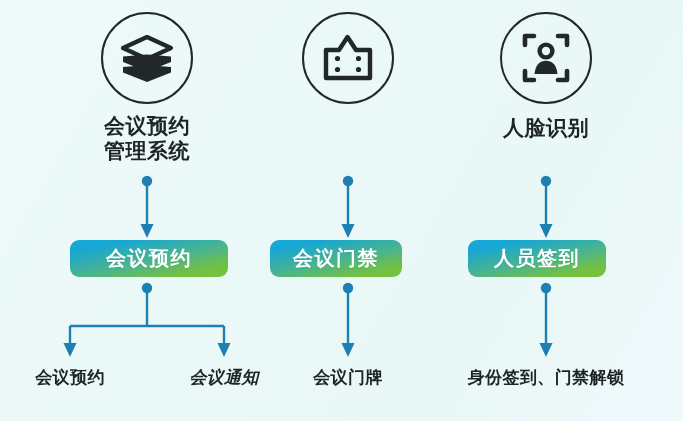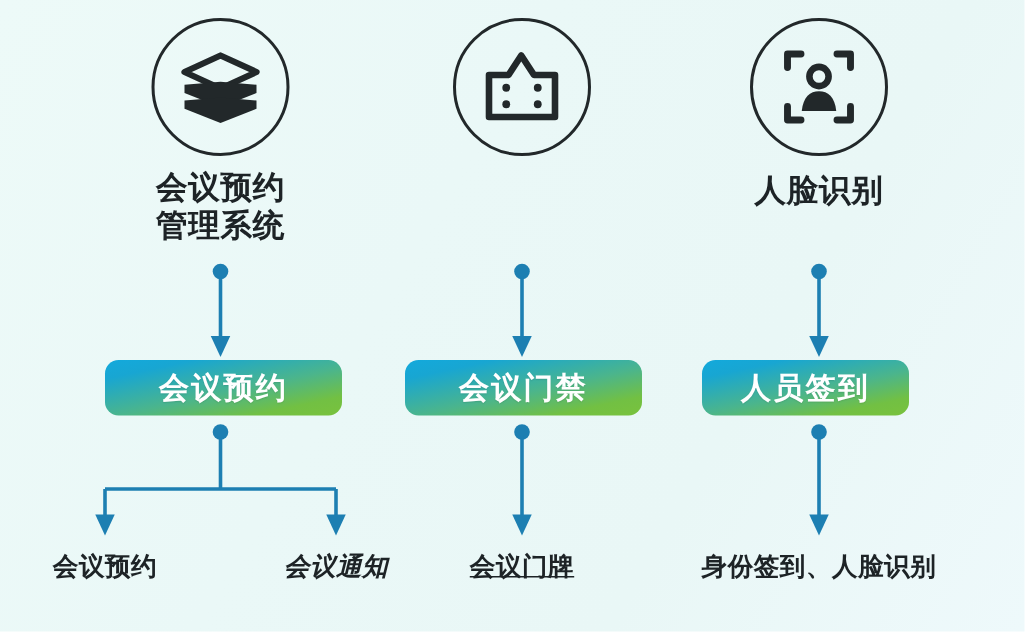--- a/index.html
+++ b/index.html
@@ -121,34 +121,34 @@
     <span>
       <svg width="54" height="50" viewBox="0 0 54 50" aria-hidden="true">
         <path d="M5 17 H18 L26.5 4 L35 17 H49 V45 H5 Z" fill="none" stroke="#22282a" stroke-width="4.4" stroke-linejoin="round" stroke-linecap="round"></path>
         <circle cx="16.5" cy="25.5" r="2.6" fill="#22282a"></circle>
         <circle cx="37.5" cy="25.5" r="2.6" fill="#22282a"></circle>
         <circle cx="16.5" cy="36.5" r="2.6" fill="#22282a"></circle>
         <circle cx="37.5" cy="36.5" r="2.6" fill="#22282a"></circle>
       </svg>
     </span>
   </div>
-  <div class="pill" style="left:270px;top:240px;width:158px;">会议门禁</div>
-  <div class="leaf" style="left:288px;top:366px;width:120px;text-decoration:underline;">会议门牌</div>
+  <div class="pill" style="left:270px;top:240px;width:132px;">会议门禁</div>
+  <div class="leaf" style="left:288px;top:366px;width:120px;">会议门牌</div>
 
   <div class="circle" style="left:500px;top:12px;">
     <span>
       <svg width="54" height="52" viewBox="0 0 54 52" aria-hidden="true">
         <g fill="none" stroke="#22282a" stroke-width="4.6" stroke-linecap="round" stroke-linejoin="round">
           <path d="M15 4 H6 V13"></path>
           <path d="M39 4 H48 V13"></path>
           <path d="M15 48 H6 V39"></path>
           <path d="M39 48 H48 V39"></path>
         </g>
         <circle cx="27" cy="19" r="6.4" fill="none" stroke="#22282a" stroke-width="4.4"></circle>
         <path d="M15.5 42 C16.5 32.5 21 28.8 27 28.8 C33 28.8 37.5 32.5 38.5 42 Z" fill="#22282a"></path>
       </svg>
     </span>
   </div>
   <div class="head" style="left:451px;top:116px;width:190px;">人脸识别</div>
   <div class="pill" style="left:468px;top:240px;width:138px;">人员签到</div>
-  <div class="leaf" style="left:431px;top:366px;width:230px;">身份签到、人脸识别</div>
+  <div class="leaf" style="left:431px;top:366px;width:230px;">身份签到、门禁解锁</div>
 
 </div>
 
 </body></html>

